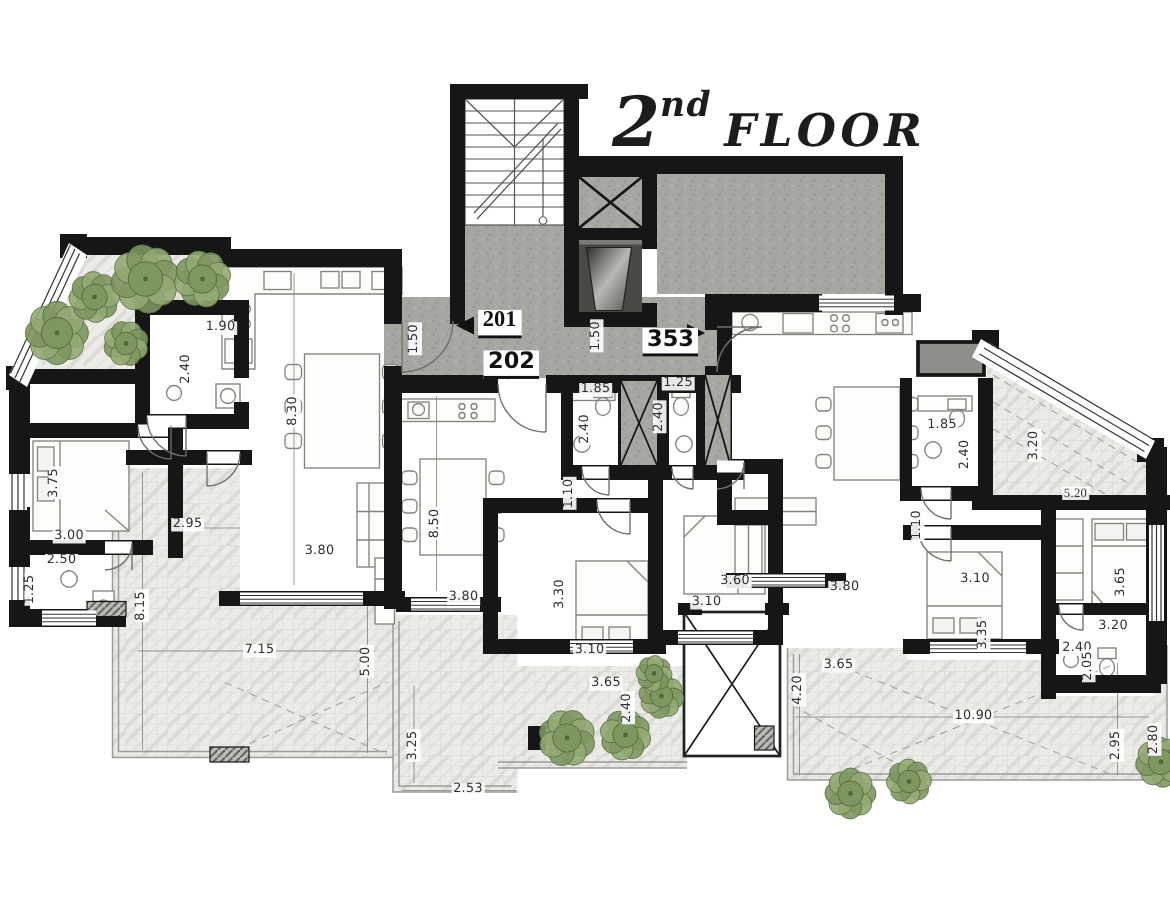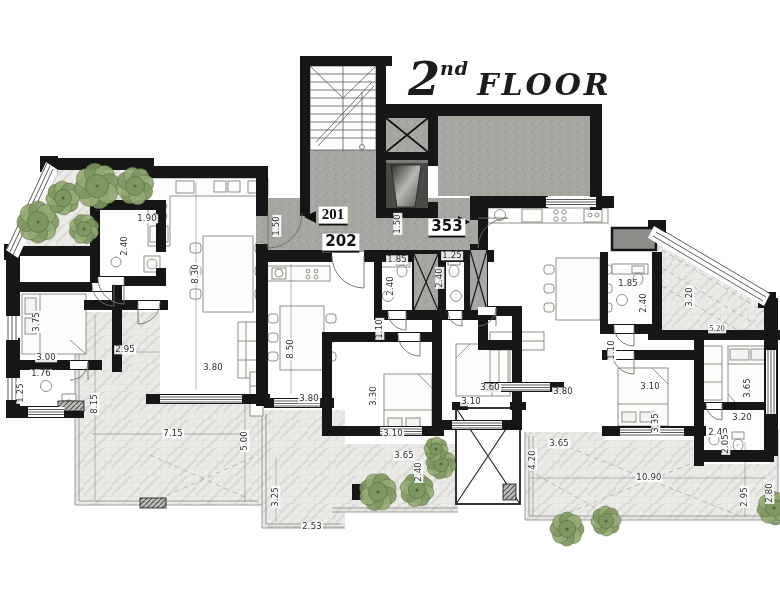--- a/index.html
+++ b/index.html
@@ -10,21 +10,21 @@
   .dim{position:absolute;transform:translate(-50%,-50%);font-size:8.5px;letter-spacing:.2px;
        color:var(--dim,#2e2e2e);background:rgba(255,255,255,.9);padding:0 1px;white-space:nowrap;
        line-height:1.1;}
   .dim.v{transform:translate(-50%,-50%) rotate(-90deg);}
   .unit{position:absolute;transform:translate(-50%,-50%);font-size:15px;font-weight:bold;
         color:#111;background:#fff;padding:0 3px 1px 3px;border-bottom:2px solid #111;
         line-height:1.05;}
   #floor-title{position:absolute;left:408px;top:56px;width:190px;color:#1c1c1c;
         font-family:"DejaVu Serif", serif;font-style:italic;font-weight:bold;white-space:nowrap;}
   #floor-title .num{font-size:46px;line-height:1;}
-  #floor-title sup{font-size:19px;vertical-align:20px;letter-spacing:1px;}
+  #floor-title sup{font-size:23px;vertical-align:20px;letter-spacing:1px;}
   #floor-title .word{font-size:30px;letter-spacing:3px;margin-left:8px;}
 </style>
 </head>
 <body>
 
 <div id="stage">
 <svg id="plan-svg" width="780" height="599" viewBox="0 0 780 599">
   <defs>
     <pattern id="conc" width="9" height="9" patternUnits="userSpaceOnUse">
       <rect width="9" height="9" fill="#a8a6a1"></rect>
@@ -554,21 +554,21 @@
 </svg>
 
 <div id="labels">
       <div class="dim" style="left: 147px; top: 219px;">1.90</div>
       <div class="dim v" style="left: 125px; top: 246px;">2.40</div>
       <div class="dim v" style="left: 196px; top: 274px;">8.30</div>
       <div class="dim v" style="left: 277px; top: 226px;">1.50</div>
       <div class="dim v" style="left: 398px; top: 224px;">1.50</div>
       <div class="dim v" style="left: 37px; top: 322px;">3.75</div>
       <div class="dim" style="left: 46px; top: 358px;">3.00</div>
-      <div class="dim" style="left: 41px; top: 374px;">1.76</div>
+      <div class="dim" style="left: 41px; top: 374px;">2.50</div>
       <div class="dim v" style="left: 21px; top: 393px;">1.25</div>
       <div class="dim" style="left: 125px; top: 350px;">2.95</div>
       <div class="dim" style="left: 213px; top: 368px;">3.80</div>
       <div class="dim v" style="left: 95px; top: 404px;">8.15</div>
       <div class="dim" style="left: 173px; top: 434px;">7.15</div>
       <div class="dim v" style="left: 245px; top: 441px;">5.00</div>
       <div class="dim v" style="left: 291px; top: 349px;">8.50</div>
       <div class="dim" style="left: 397px; top: 260px;">1.85</div>
       <div class="dim v" style="left: 391px; top: 286px;">2.40</div>
       <div class="dim" style="left: 452px; top: 256px;">1.25</div>

